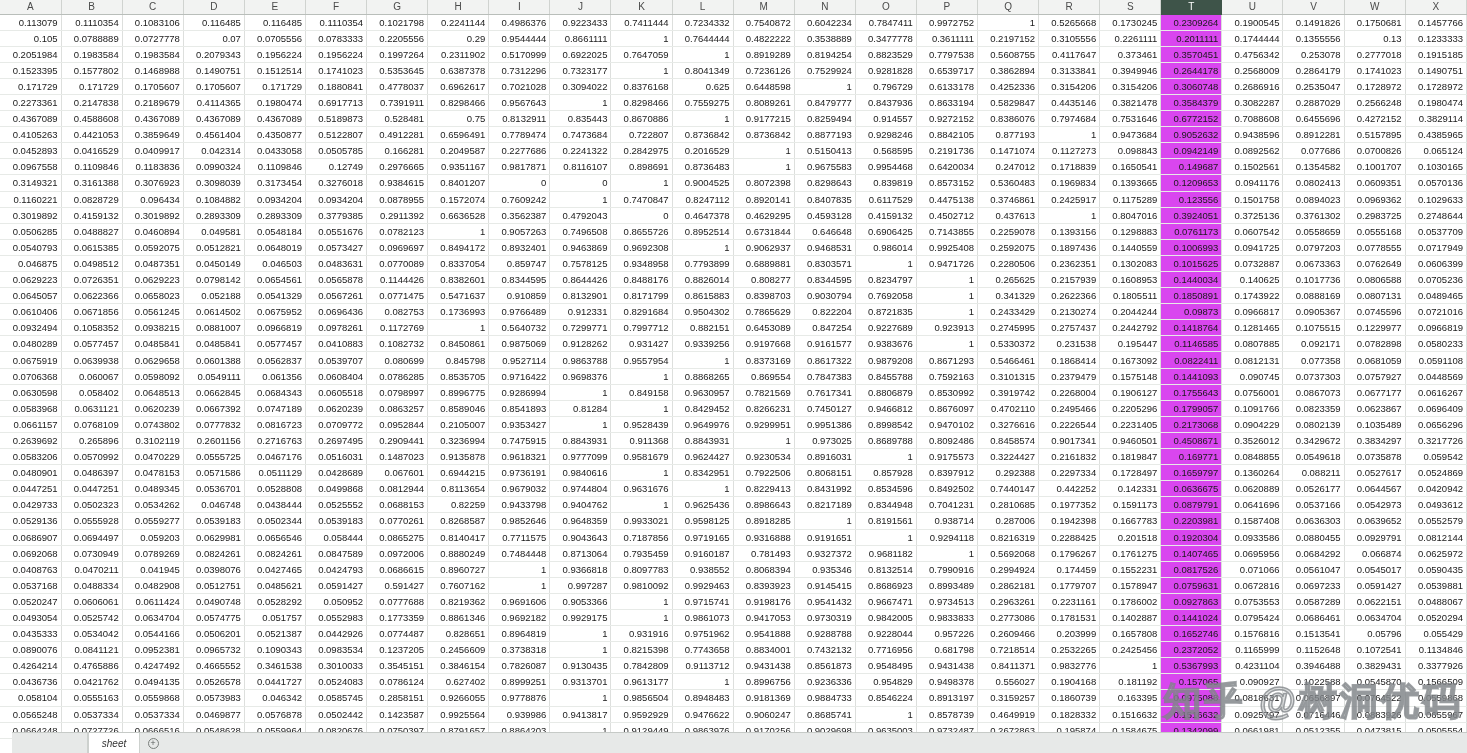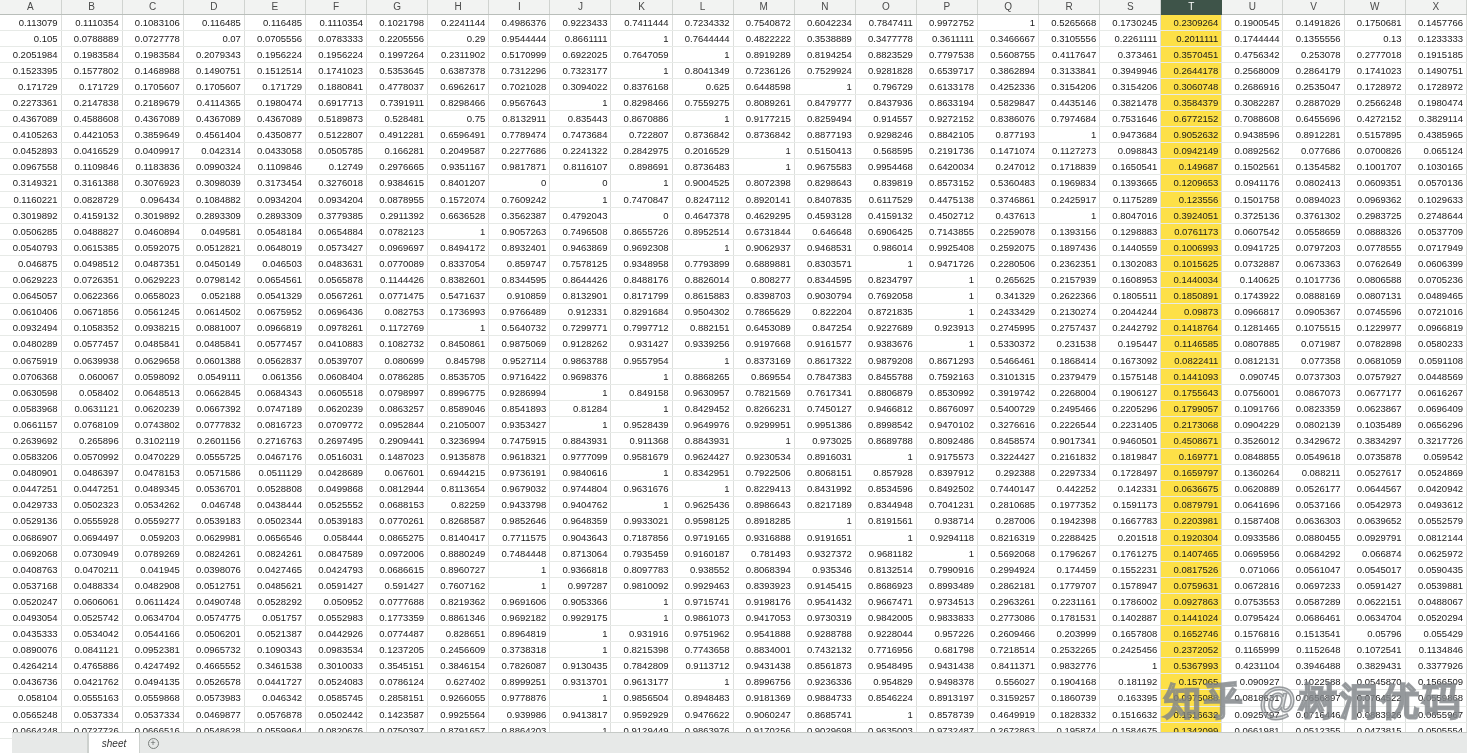--- a/index.html
+++ b/index.html
@@ -14,21 +14,21 @@
     font-size:10px;font-weight:400;color:#4a4a4a;text-align:center;line-height:13px;
     overflow:hidden;
   }
   th.sel{background:#3e5449;color:#fff;border-right-color:#3e5449;border-bottom-color:#3e5449}
   td{
     height:16.1px;box-sizing:border-box;padding:0 3px 0 0;
     border-right:1px solid #dddfdd;border-bottom:1px solid #e7eae7;
     font-size:9.5px;color:#1a1a1a;text-align:right;line-height:15px;
     white-space:nowrap;overflow:hidden;
   }
-  td.selcol{background:#fde047}
+  td.selcol{background:#d946ef}
   .tabbar{
     position:absolute;left:12px;bottom:0;width:1467px;height:21px;box-sizing:border-box;
     background:#e7e9e8;border-top:1px solid #c6cac7;
     display:flex;align-items:stretch;font-style:italic;
   }
   .tab-spacer{width:76px;border-right:1px solid #cdd1ce;box-sizing:border-box}
   .tab{
     background:#fff;min-width:52px;padding:0 8px;box-sizing:border-box;
     border-left:1px solid #cdd1ce;border-right:1px solid #cdd1ce;
     font-size:10px;color:#333;display:flex;align-items:center;justify-content:center;
@@ -116,21 +116,21 @@
           <td>0.2205556</td>
           <td>0.29</td>
           <td>0.9544444</td>
           <td>0.8661111</td>
           <td>1</td>
           <td>0.7644444</td>
           <td>0.4822222</td>
           <td>0.3538889</td>
           <td>0.3477778</td>
           <td>0.3611111</td>
-          <td>0.3466667</td>
+          <td>0.2197152</td>
           <td>0.3105556</td>
           <td>0.2261111</td>
           <td class="selcol">0.2011111</td>
           <td>0.1744444</td>
           <td>0.1355556</td>
           <td>0.13</td>
           <td>0.1233333</td>
         </tr>
         <tr>
           <td>0.2051984</td>
@@ -417,38 +417,38 @@
           <td>0.3761302</td>
           <td>0.2983725</td>
           <td>0.2748644</td>
         </tr>
         <tr>
           <td>0.0506285</td>
           <td>0.0488827</td>
           <td>0.0460894</td>
           <td>0.049581</td>
           <td>0.0548184</td>
-          <td>0.0654884</td>
+          <td>0.0551676</td>
           <td>0.0782123</td>
           <td>1</td>
           <td>0.9057263</td>
           <td>0.7496508</td>
           <td>0.8655726</td>
           <td>0.8952514</td>
           <td>0.6731844</td>
           <td>0.646648</td>
           <td>0.6906425</td>
           <td>0.7143855</td>
           <td>0.2259078</td>
           <td>0.1393156</td>
           <td>0.1298883</td>
           <td class="selcol">0.0761173</td>
           <td>0.0607542</td>
           <td>0.0558659</td>
-          <td>0.0888326</td>
+          <td>0.0555168</td>
           <td>0.0537709</td>
         </tr>
         <tr>
           <td>0.0540793</td>
           <td>0.0615385</td>
           <td>0.0592075</td>
           <td>0.0512821</td>
           <td>0.0648019</td>
           <td>0.0573427</td>
           <td>0.0969697</td>
@@ -615,21 +615,21 @@
           <td>0.9339256</td>
           <td>0.9197668</td>
           <td>0.9161577</td>
           <td>0.9383676</td>
           <td>1</td>
           <td>0.5330372</td>
           <td>0.231538</td>
           <td>0.195447</td>
           <td class="selcol">0.1146585</td>
           <td>0.0807885</td>
-          <td>0.071987</td>
+          <td>0.092171</td>
           <td>0.0782898</td>
           <td>0.0580233</td>
         </tr>
         <tr>
           <td>0.0675919</td>
           <td>0.0639938</td>
           <td>0.0629658</td>
           <td>0.0601388</td>
           <td>0.0562837</td>
           <td>0.0539707</td>
@@ -714,21 +714,21 @@
           <td>0.0863257</td>
           <td>0.8589046</td>
           <td>0.8541893</td>
           <td>0.81284</td>
           <td>1</td>
           <td>0.8429452</td>
           <td>0.8266231</td>
           <td>0.7450127</td>
           <td>0.9466812</td>
           <td>0.8676097</td>
-          <td>0.5400729</td>
+          <td>0.4702110</td>
           <td>0.2495466</td>
           <td>0.2205296</td>
           <td class="selcol">0.1799057</td>
           <td>0.1091766</td>
           <td>0.0823359</td>
           <td>0.0623867</td>
           <td>0.0696409</td>
         </tr>
         <tr>
           <td>0.0661157</td>

